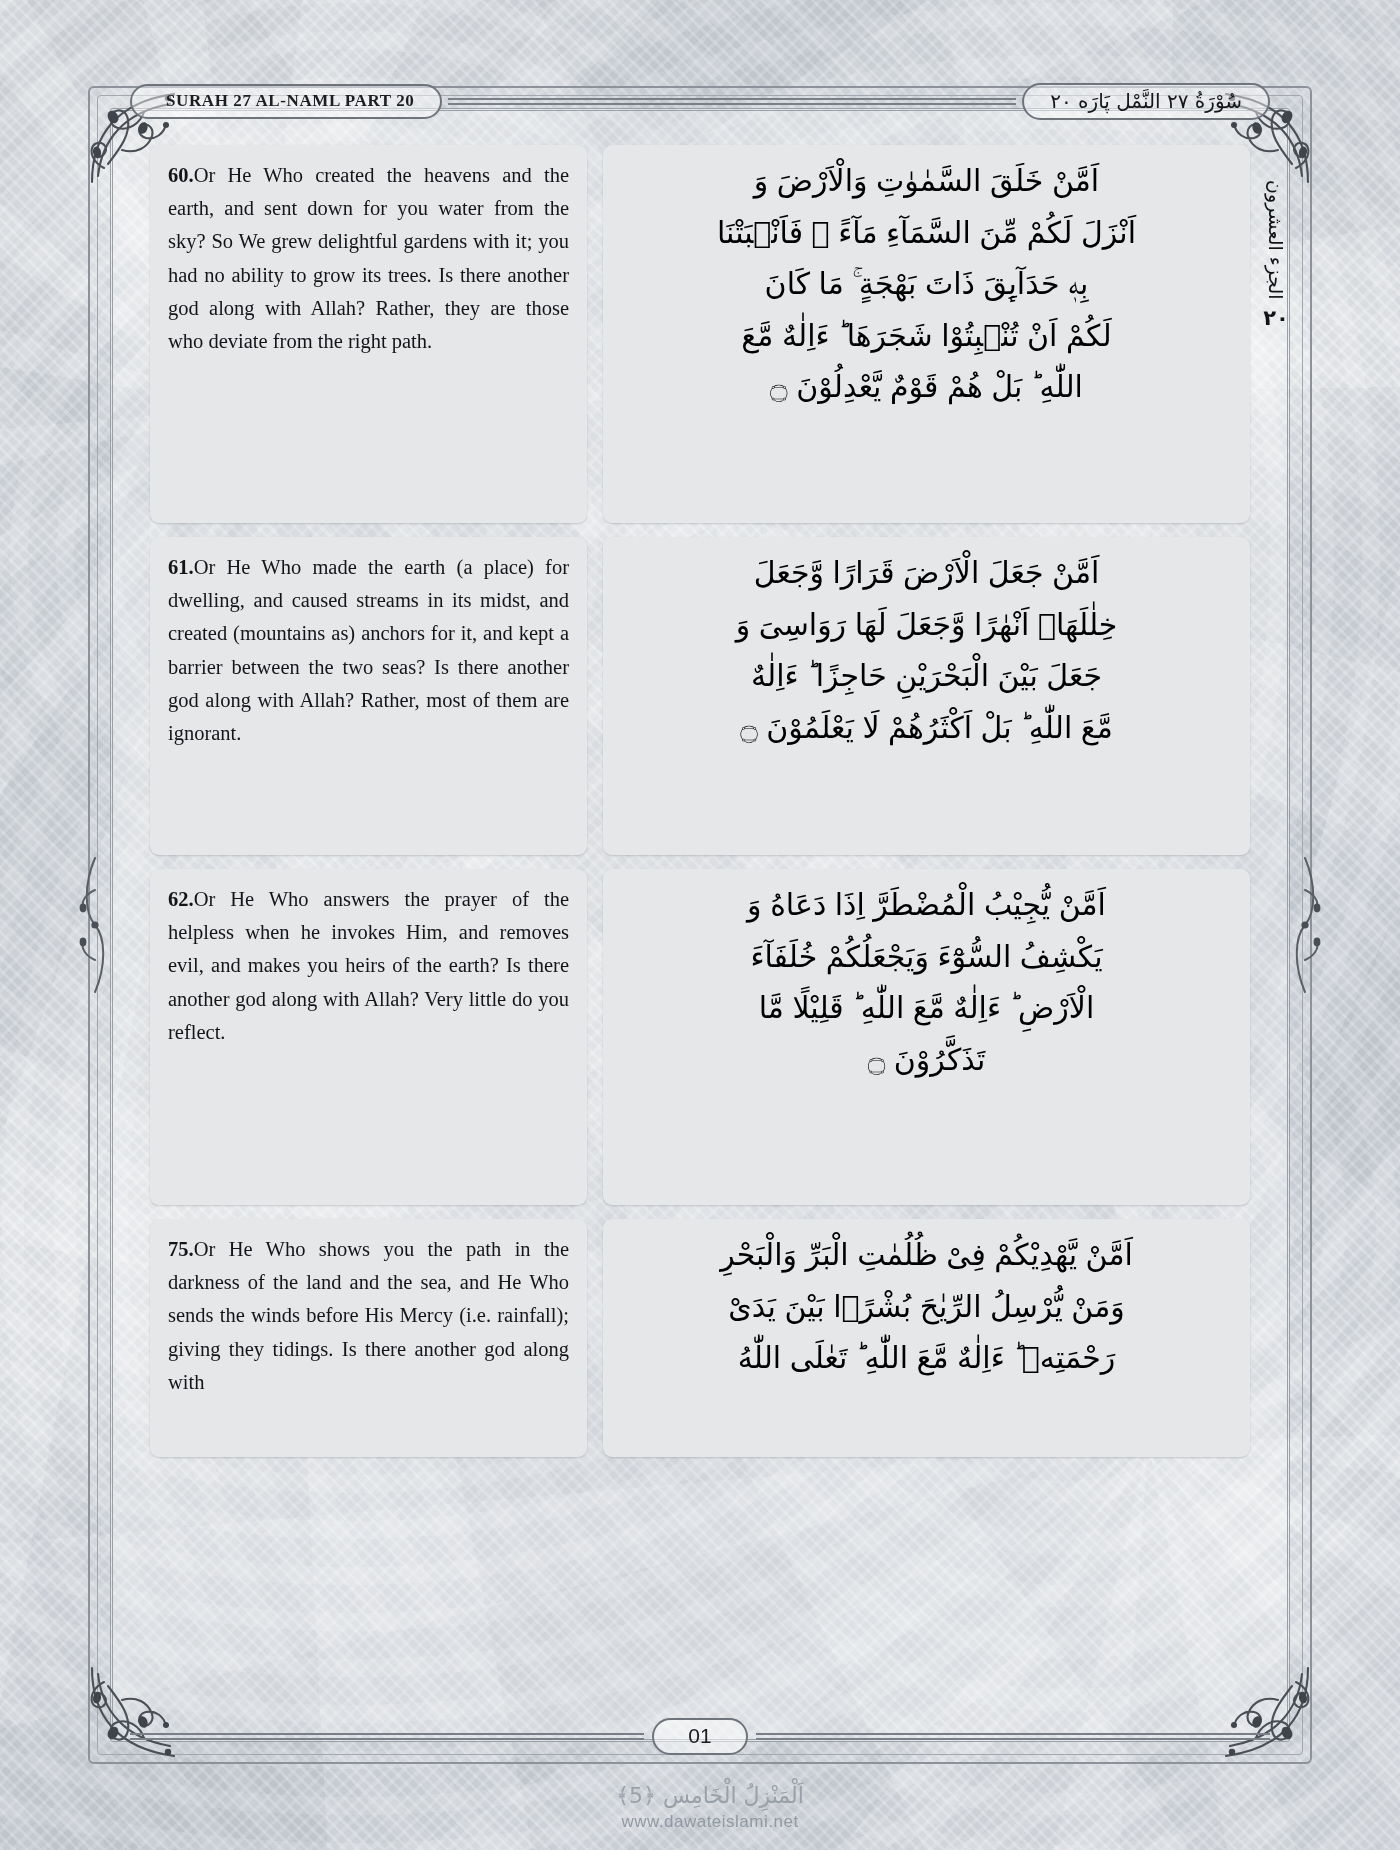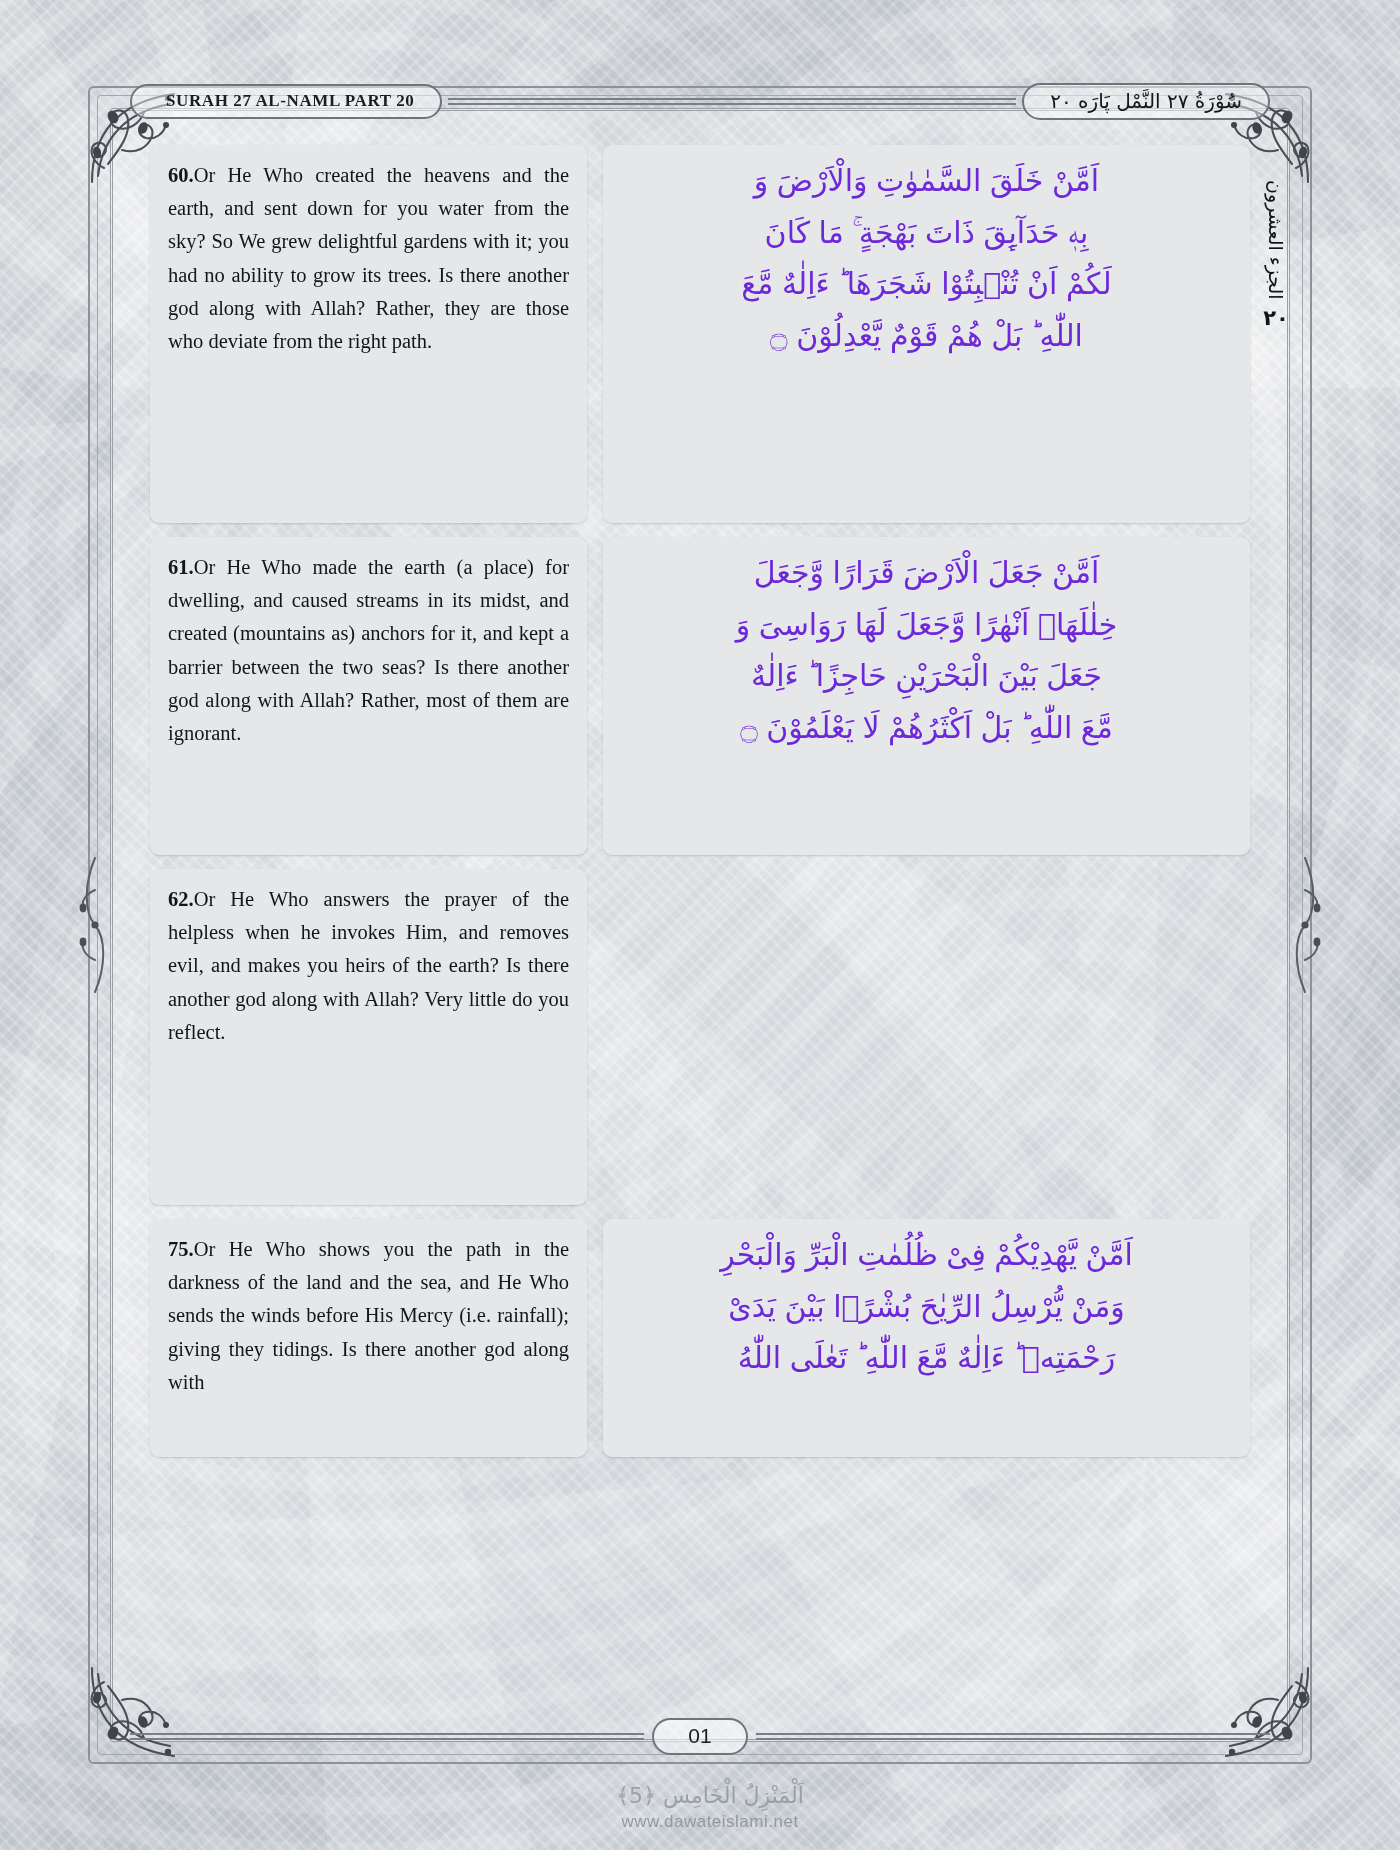--- a/index.html
+++ b/index.html
@@ -149,21 +149,21 @@
   .cell-en .vnum {
     font-weight: 700;
   }
   .cell-ar {
     flex: 1 1 auto;
     direction: rtl;
     text-align: center;
     font-family: "DejaVu Sans", sans-serif;
     font-size: 30px;
     line-height: 1.72;
-    color: #6d28d9;
+    color: #000000;
     letter-spacing: -0.5px;
     word-spacing: -1px;
     padding-top: 10px;
   }
   .ar-line { display:block; white-space: nowrap; }
 
   
   .r1 { height: 378px; }
   .r2 { height: 318px; }
   .r3 { height: 336px; }
@@ -371,20 +371,21 @@
   </div>
 
   <div class="content">
 
     <div class="verse-row r1">
       <div class="cell cell-en">
         <span class="vnum">60.</span><span>Or He Who created the heavens and the earth, and sent down for you water from the sky? So We grew delightful gardens with it; you had no ability to grow its trees. Is there another god along with Allah? Rather, they are those who deviate from the right path.</span>
       </div>
       <div class="cell cell-ar">
         <span class="ar-line">اَمَّنْ خَلَقَ السَّمٰوٰتِ وَالْاَرْضَ وَ</span>
+        <span class="ar-line">اَنْزَلَ لَكُمْ مِّنَ السَّمَآءِ مَآءً ۚ فَاَنْۢبَتْنَا</span>
         <span class="ar-line">بِهٖ حَدَآىِٕقَ ذَاتَ بَهْجَةٍ ۚ مَا كَانَ</span>
         <span class="ar-line">لَكُمْ اَنْ تُنْۢبِتُوْا شَجَرَهَا ؕ ءَاِلٰهٌ مَّعَ</span>
         <span class="ar-line">اللّٰهِ ؕ بَلْ هُمْ قَوْمٌ يَّعْدِلُوْنَ ۝</span>
       </div>
     </div>
 
     <div class="verse-row r2">
       <div class="cell cell-en">
         <span class="vnum">61.</span><span>Or He Who made the earth (a place) for dwelling, and caused streams in its midst, and created (mountains as) anchors for it, and kept a barrier between the two seas? Is there another god along with Allah? Rather, most of them are ignorant.</span>
       </div>
@@ -393,20 +394,26 @@
         <span class="ar-line">خِلٰلَهَاۤ اَنْهٰرًا وَّجَعَلَ لَهَا رَوَاسِیَ وَ</span>
         <span class="ar-line">جَعَلَ بَیْنَ الْبَحْرَیْنِ حَاجِزًا ؕ ءَاِلٰهٌ</span>
         <span class="ar-line">مَّعَ اللّٰهِ ؕ بَلْ اَكْثَرُهُمْ لَا یَعْلَمُوْنَ ۝</span>
       </div>
     </div>
 
     <div class="verse-row r3">
       <div class="cell cell-en">
         <span class="vnum">62.</span><span>Or He Who answers the prayer of the helpless when he invokes Him, and removes evil, and makes you heirs of the earth? Is there another god along with Allah? Very little do you reflect.</span>
       </div>
+      <div class="cell cell-ar">
+        <span class="ar-line">اَمَّنْ یُّجِیْبُ الْمُضْطَرَّ اِذَا دَعَاهُ وَ</span>
+        <span class="ar-line">یَكْشِفُ السُّوْٓءَ وَیَجْعَلُكُمْ خُلَفَآءَ</span>
+        <span class="ar-line">الْاَرْضِ ؕ ءَاِلٰهٌ مَّعَ اللّٰهِ ؕ قَلِیْلًا مَّا</span>
+        <span class="ar-line">تَذَكَّرُوْنَ ۝</span>
+      </div>
     </div>
 
     <div class="verse-row r4">
       <div class="cell cell-en">
         <span class="vnum">75.</span><span>Or He Who shows you the path in the darkness of the land and the sea, and He Who sends the winds before His Mercy (i.e. rainfall); giving they tidings. Is there another god along with</span>
       </div>
       <div class="cell cell-ar">
         <span class="ar-line">اَمَّنْ یَّهْدِیْكُمْ فِیْ ظُلُمٰتِ الْبَرِّ وَالْبَحْرِ</span>
         <span class="ar-line">وَمَنْ یُّرْسِلُ الرِّیٰحَ بُشْرًۢا بَیْنَ یَدَیْ</span>
         <span class="ar-line">رَحْمَتِهٖ ؕ ءَاِلٰهٌ مَّعَ اللّٰهِ ؕ تَعٰلَی اللّٰهُ</span>

